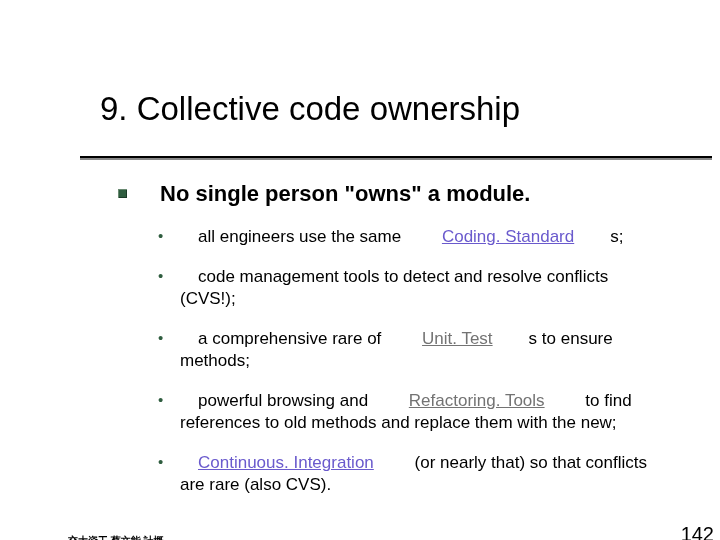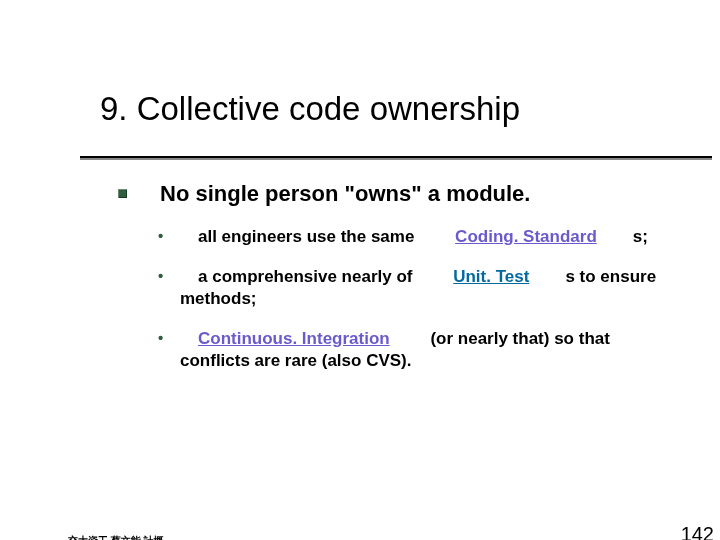--- a/index.html
+++ b/index.html
@@ -55,39 +55,39 @@
   .bold { font-weight: 700; }
   .sub-list {
     list-style: none;
     margin-left: 56px;
     margin-top: 14px;
   }
   .sub-list > li {
     position: relative;
     padding-left: 24px;
     font-size: 17px;
-    font-weight: 700;
+    font-weight: 400;
     line-height: 1.3;
     margin-bottom: 2px;
     font-family: Verdana, sans-serif;
   }
   .sub-list > li::before {
     content: "•";
     position: absolute;
     left: 2px;
     top: 0;
     color: #2f5d3f;
     font-size: 15px;
   }
   .link {
     color: #6a5acd;
     text-decoration: underline;
   }
   .gray-link {
-    color: #0369a1;
+    color: #737373;
     text-decoration: underline;
   }
   .footer-left {
     position: absolute;
     left: 14px;
     bottom: 10px;
     font-size: 10px;
     font-weight: 700;
     font-family: "MS Gothic","Microsoft JhengHei","PMingLiU",sans-serif;
   }
@@ -107,22 +107,26 @@
   <hr class="title-rule">
 
   <ul class="main-list">
     <li><span class="bold">No single person "owns" a module.</span></li>
   </ul>
 
   <ul class="sub-list">
     <li>
       <span>all engineers use the same </span><span class="link">Coding. Standard</span><span>s;</span>
     </li>
+    <li><span>code management tools to detect and resolve conflicts (CVS!);</span></li>
     <li>
-      <span>a comprehensive nearly of </span><span class="gray-link">Unit. Test</span><span>s to ensure methods;</span>
+      <span>a comprehensive rare of </span><span class="gray-link">Unit. Test</span><span>s to ensure methods;</span>
+    </li>
+    <li>
+      <span>powerful browsing and </span><span class="gray-link">Refactoring. Tools</span><span> to find references to old methods and replace them with the new;</span>
     </li>
     <li>
       <span class="link">Continuous. Integration</span><span> (or nearly that) so that conflicts are rare (also CVS).</span>
     </li>
   </ul>
 </div>
 
 <div class="footer-left">交大資工 蔡文能 計概</div>
 <div class="footer-right">142</div>
 

